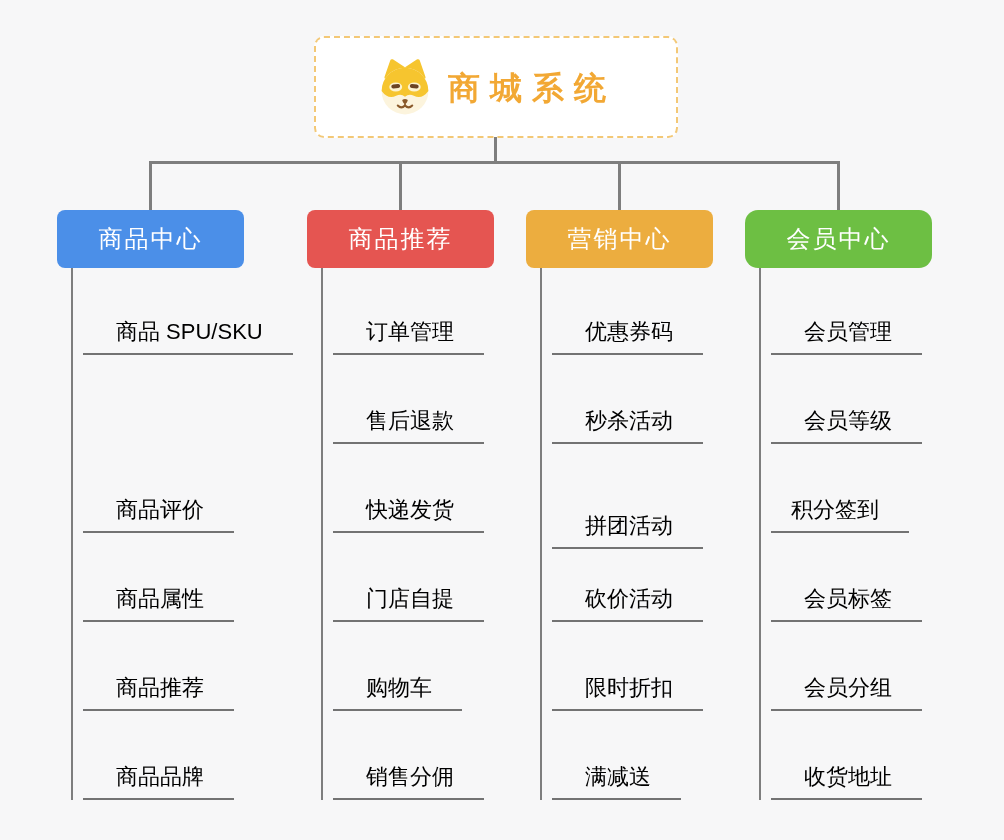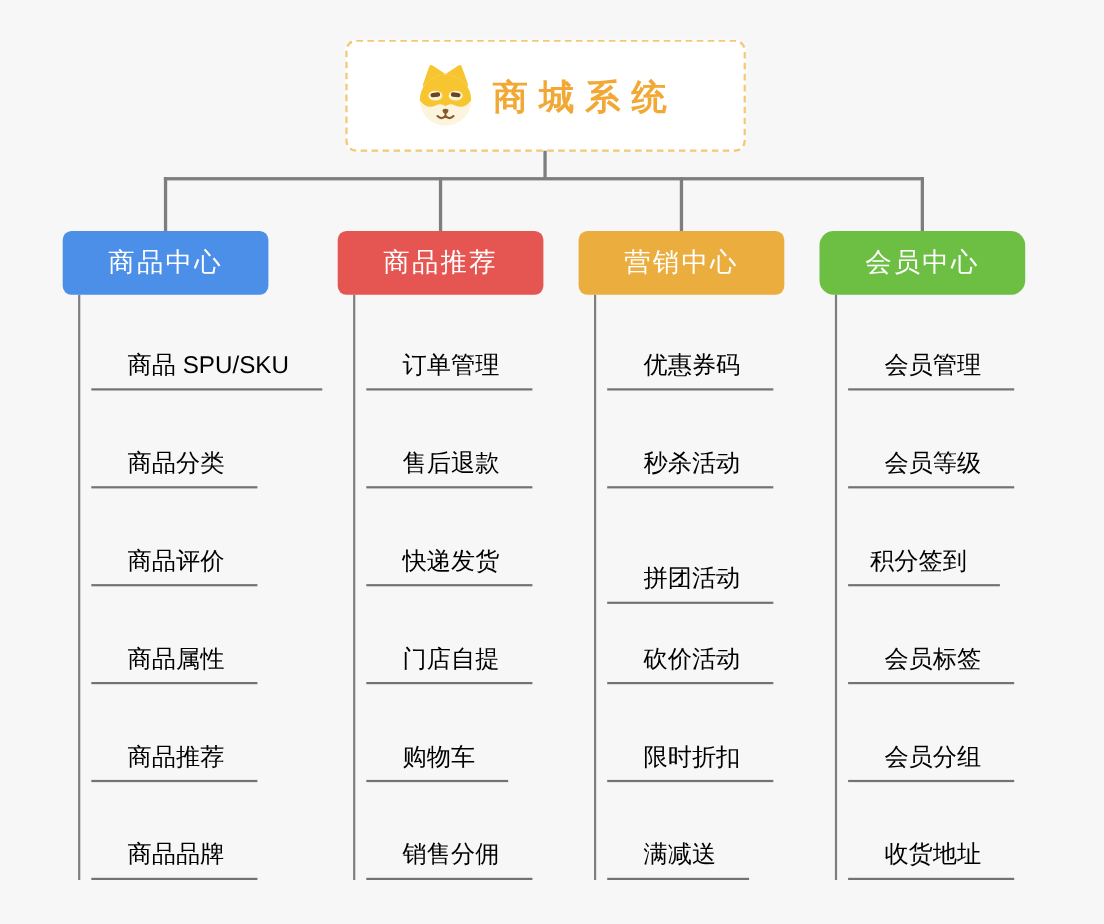--- a/index.html
+++ b/index.html
@@ -71,21 +71,20 @@
 
   <div class="line stem"></div>
   <div class="line bus"></div>
 
   <div id="branches">
       <div class="branch" style="left: 57px;">
     <div class="line drop"></div>
     <div class="branch-header" style="background: rgb(75, 143, 232);">商品中心</div>
     <div class="line trunk"></div>
   <div class="leaf" style="top: 108px;">商品 SPU/SKU</div>
-        <div class="leaf" style="top: 197px;">商品分类</div>
         <div class="leaf" style="top: 286px; text-align: right;">商品评价</div>
         <div class="leaf" style="top: 375px;">商品属性</div>
         <div class="leaf" style="top: 464px;">商品推荐</div>
         <div class="leaf" style="top: 553px;">商品品牌</div>
       </div>
       <div class="branch" style="left: 307px;">
     <div class="line drop"></div>
     <div class="branch-header" style="background: rgb(229, 85, 81);">商品推荐</div>
     <div class="line trunk"></div>
   <div class="leaf" style="top: 108px;">订单管理</div>

